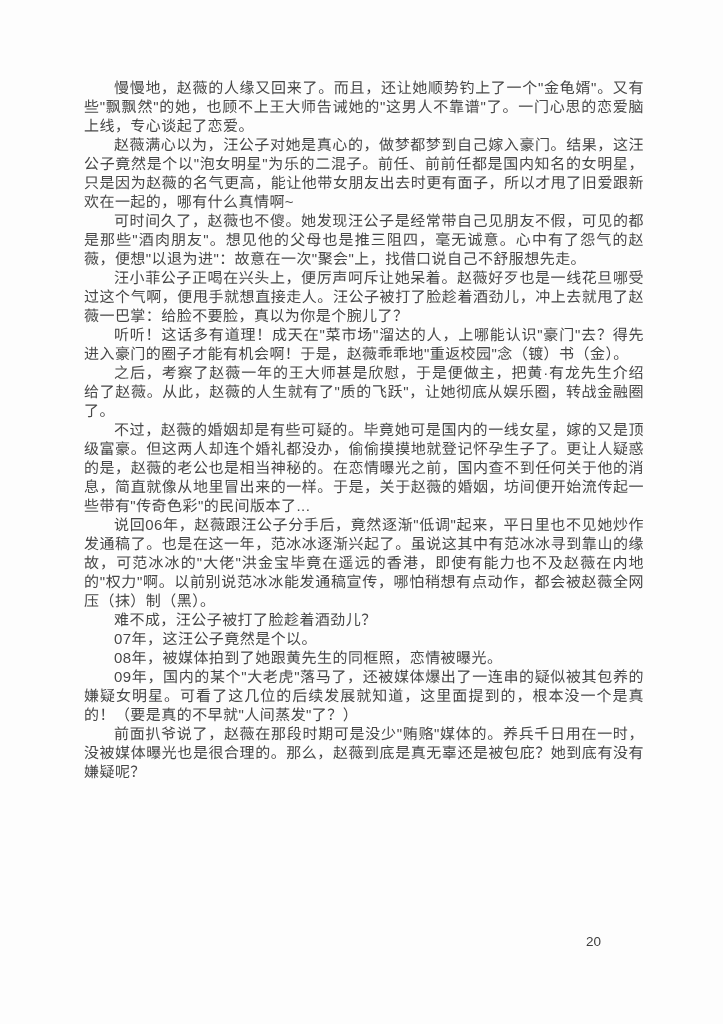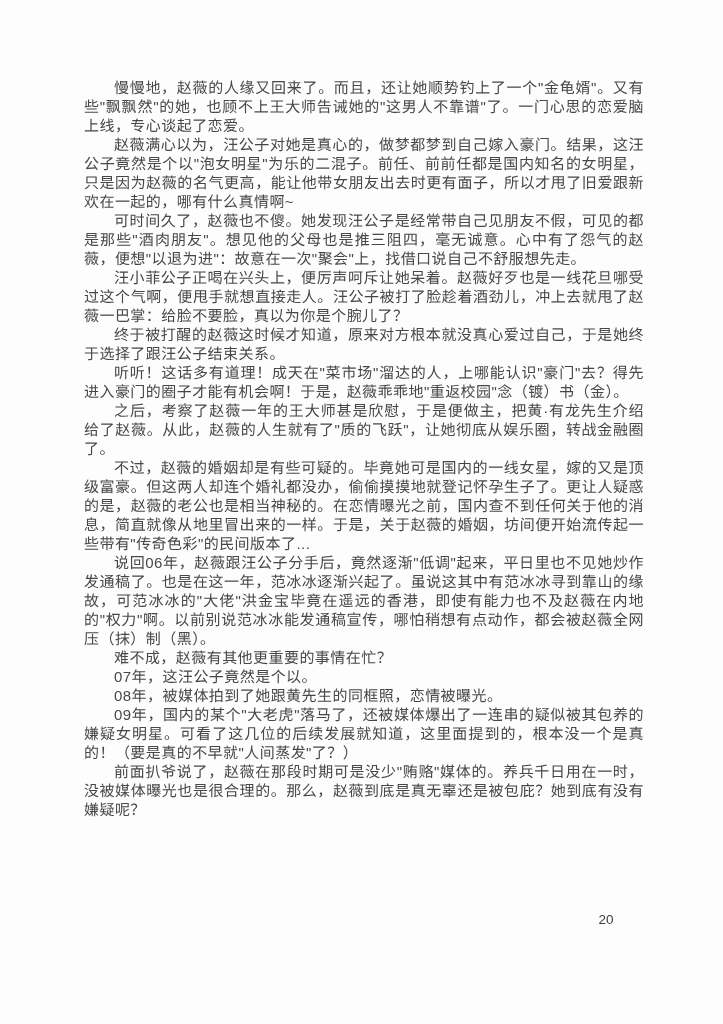--- a/index.html
+++ b/index.html
@@ -29,42 +29,41 @@
     text-justify: inter-ideograph;
   }
   .body-text p {
     margin: 0;
     padding: 0;
     text-indent: 2em;
   }
   .page-number {
     position: absolute;
     left: 586px;
-    top: 911px;
+    top: 933px;
     width: 40px;
-    text-align: center;
+    text-align: left;
     color: #3d3d3d;
     font-size: 13.5px;
     line-height: 18px;
   }
 </style>
 </head>
 <body>
 
 <div class="page">
   <div class="body-text">
     <p>慢慢地，赵薇的人缘又回来了。而且，还让她顺势钓上了一个"金龟婿"。又有些"飘飘然"的她，也顾不上王大师告诫她的"这男人不靠谱"了。一门心思的恋爱脑上线，专心谈起了恋爱。</p>
     <p>赵薇满心以为，汪公子对她是真心的，做梦都梦到自己嫁入豪门。结果，这汪公子竟然是个以"泡女明星"为乐的二混子。前任、前前任都是国内知名的女明星，只是因为赵薇的名气更高，能让他带女朋友出去时更有面子，所以才甩了旧爱跟新欢在一起的，哪有什么真情啊~</p>
     <p>可时间久了，赵薇也不傻。她发现汪公子是经常带自己见朋友不假，可见的都是那些"酒肉朋友"。想见他的父母也是推三阻四，毫无诚意。心中有了怨气的赵薇，便想"以退为进"：故意在一次"聚会"上，找借口说自己不舒服想先走。</p>
     <p>汪小菲公子正喝在兴头上，便厉声呵斥让她呆着。赵薇好歹也是一线花旦哪受过这个气啊，便甩手就想直接走人。汪公子被打了脸趁着酒劲儿，冲上去就甩了赵薇一巴掌：给脸不要脸，真以为你是个腕儿了？</p>
-    <p>终于被打醒的赵薇这时候才知道，原来对方根本就没真心爱过自己，于是她终于选择了跟汪公子结束关系。</p>
     <p>听听！这话多有道理！成天在"菜市场"溜达的人，上哪能认识"豪门"去？得先进入豪门的圈子才能有机会啊！于是，赵薇乖乖地"重返校园"念（镀）书（金）。</p>
     <p>之后，考察了赵薇一年的王大师甚是欣慰，于是便做主，把黄·有龙先生介绍给了赵薇。从此，赵薇的人生就有了"质的飞跃"，让她彻底从娱乐圈，转战金融圈了。</p>
     <p>不过，赵薇的婚姻却是有些可疑的。毕竟她可是国内的一线女星，嫁的又是顶级富豪。但这两人却连个婚礼都没办，偷偷摸摸地就登记怀孕生子了。更让人疑惑的是，赵薇的老公也是相当神秘的。在恋情曝光之前，国内查不到任何关于他的消息，简直就像从地里冒出来的一样。于是，关于赵薇的婚姻，坊间便开始流传起一些带有"传奇色彩"的民间版本了...</p>
     <p>说回06年，赵薇跟汪公子分手后，竟然逐渐"低调"起来，平日里也不见她炒作发通稿了。也是在这一年，范冰冰逐渐兴起了。虽说这其中有范冰冰寻到靠山的缘故，可范冰冰的"大佬"洪金宝毕竟在遥远的香港，即使有能力也不及赵薇在内地的"权力"啊。以前别说范冰冰能发通稿宣传，哪怕稍想有点动作，都会被赵薇全网压（抹）制（黑）。</p>
-    <p>难不成，赵薇有其他更重要的事情在忙？</p>
+    <p>难不成，汪公子被打了脸趁着酒劲儿？</p>
     <p>07年，这汪公子竟然是个以。</p>
     <p>08年，被媒体拍到了她跟黄先生的同框照，恋情被曝光。</p>
     <p>09年，国内的某个"大老虎"落马了，还被媒体爆出了一连串的疑似被其包养的嫌疑女明星。可看了这几位的后续发展就知道，这里面提到的，根本没一个是真的！（要是真的不早就"人间蒸发"了？）</p>
     <p>前面扒爷说了，赵薇在那段时期可是没少"贿赂"媒体的。养兵千日用在一时，没被媒体曝光也是很合理的。那么，赵薇到底是真无辜还是被包庇？她到底有没有嫌疑呢？</p>
   </div>
   <div class="page-number">20</div>
 </div>
 
 </body></html>

